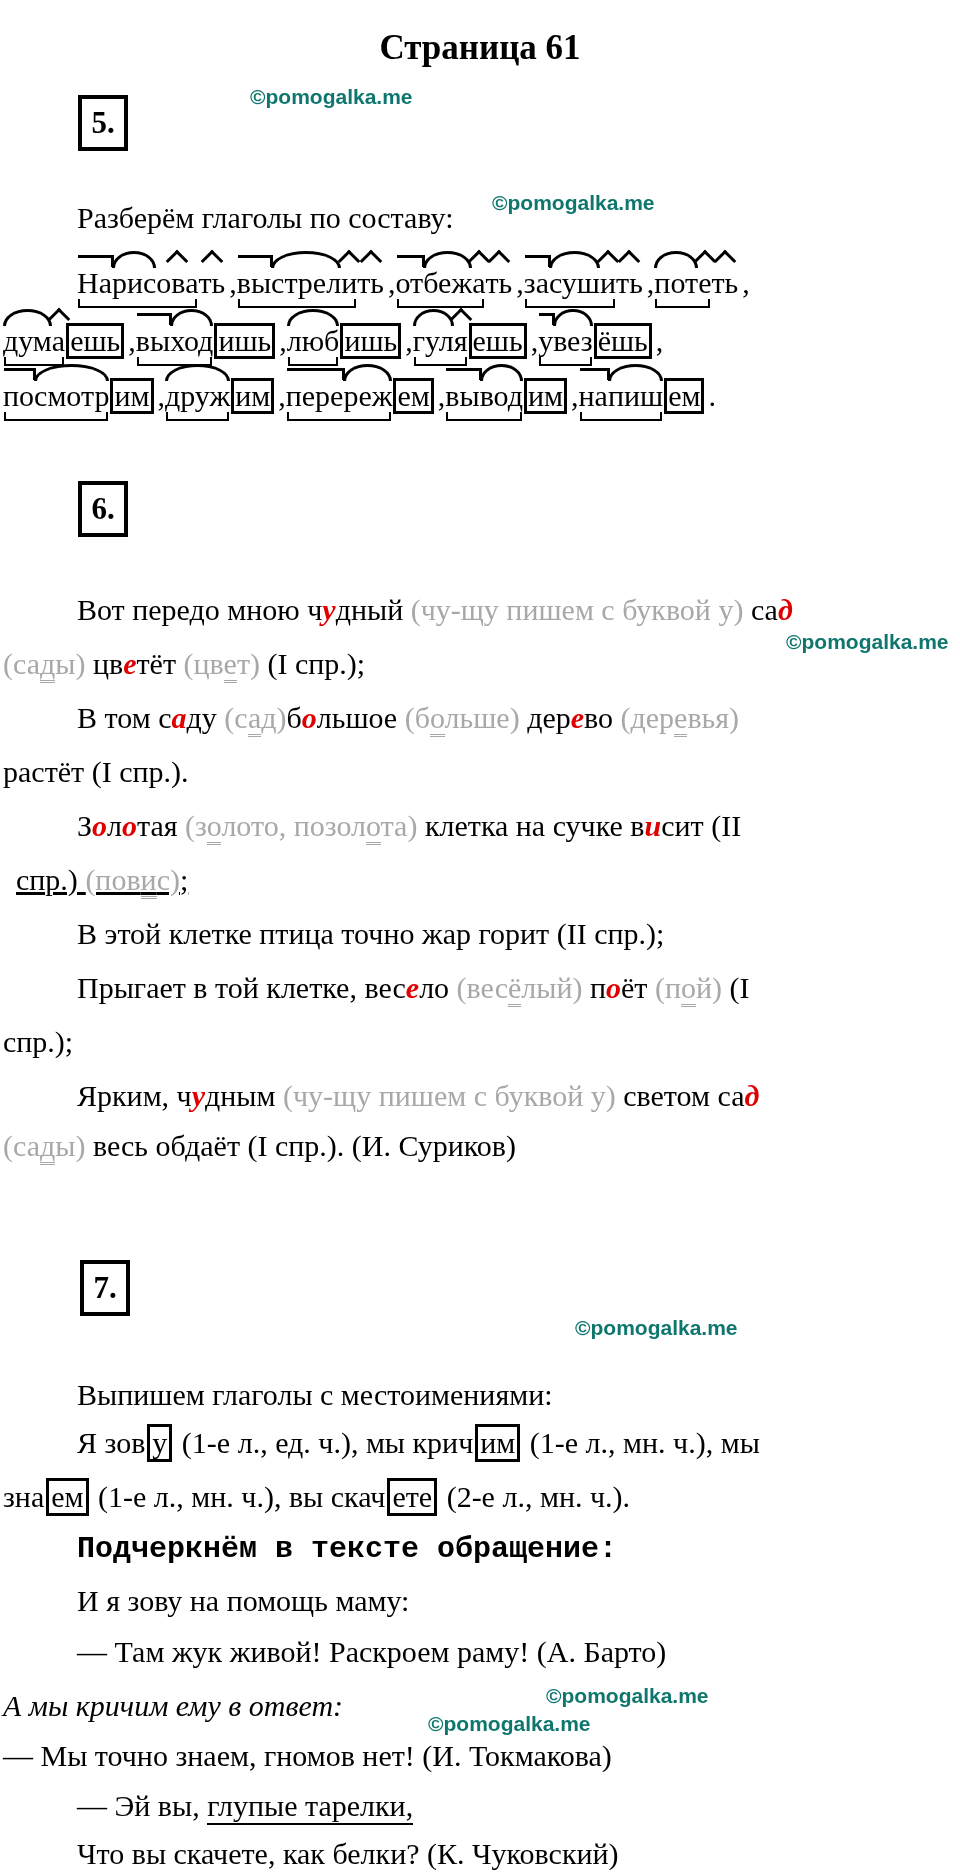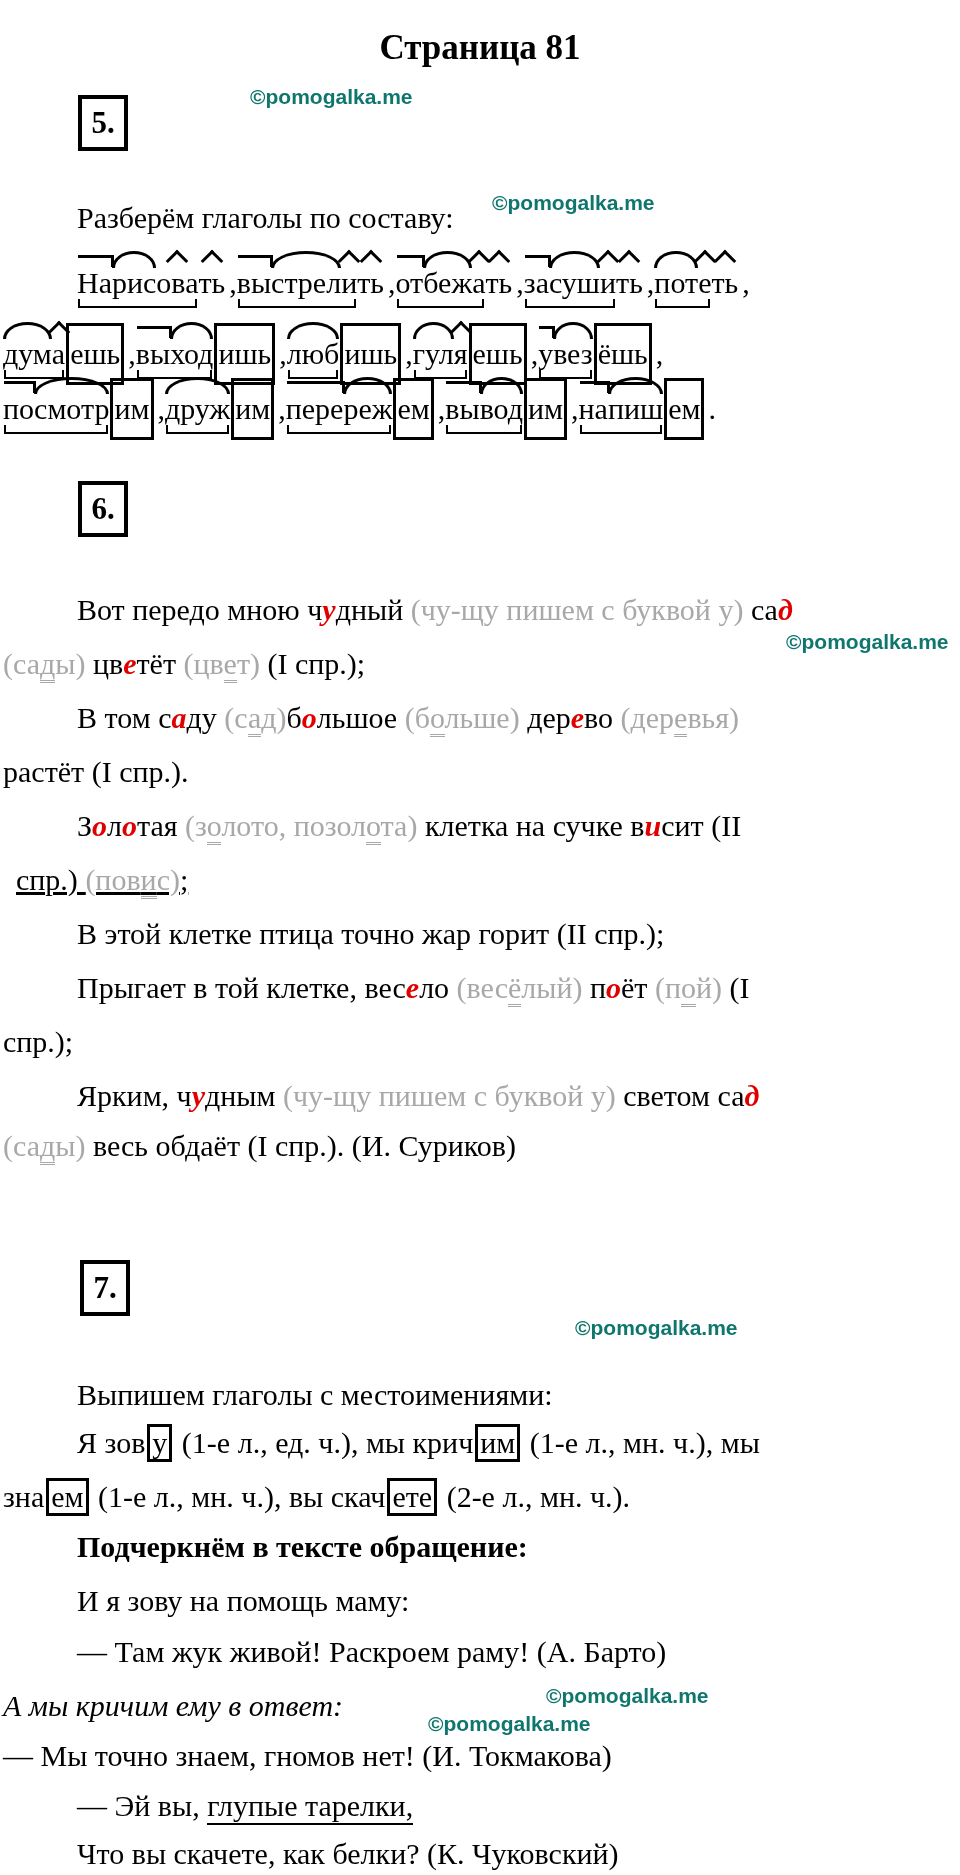--- a/index.html
+++ b/index.html
@@ -9,46 +9,46 @@
          font-size:35px;font-weight:bold;}
   .wm{position:absolute;font-family:"Liberation Sans",sans-serif;font-weight:bold;
       font-size:21px;color:#0f766e;white-space:nowrap;}
   .exbox{position:absolute;width:42px;height:48px;border:4px solid #000;
          display:flex;align-items:center;justify-content:center;
          font-size:31px;font-weight:bold;}
   .line{position:absolute;font-size:30px;line-height:1.2;white-space:nowrap;}
   .red{color:#e00000;font-weight:bold;font-style:italic;}
   .gray{color:#a8a8a8;}
   .du{border-bottom:3px double #a8a8a8;}
-  .bold{font-weight:bold;}
+  .bold{font-weight:bold;font-family:Liberation Mono, monospace;}
   .ul{border-bottom:2px solid #000;padding-bottom:1px;}
   .endbox{display:inline-block;border:3px solid #000;padding:0 2px;margin:0 2px;line-height:1.05;}
   
   .wline{position:absolute;font-size:30px;line-height:1;white-space:nowrap;}
   .word{display:inline-block;position:relative;margin-right:4px;}
   .stem{display:inline-block;position:relative;text-align:right;}
   .stem::after{content:"";position:absolute;left:1px;right:1px;bottom:-10px;height:7px;
                border:2px solid #000;border-top:none;}
   .seg{display:inline-block;position:relative;line-height:1;}
   .seg.p::before{content:"";position:absolute;left:1px;right:-2px;top:-13px;height:9px;
                  border-top:3px solid #000;border-right:3px solid #000;}
   .seg.r::before{content:"";position:absolute;left:0;right:0;top:-17px;height:14px;
                  border:3px solid #000;border-bottom:none;
                  border-radius:50% 50% 0 0 / 100% 100% 0 0;}
   .seg.s::before{content:"";position:absolute;left:50%;top:-15px;width:13px;height:13px;
                  border-top:3px solid #000;border-left:3px solid #000;
                  transform:translateX(-50%) rotate(45deg);}
-  .seg.e{border:3px solid #000;padding:13px 1px;margin-left:1px;}
+  .seg.e{border:3px solid #000;padding:0 1px;margin-left:1px;}
   .sep{display:inline-block;}
 </style>
 </head>
 <body>
 
 <div class="page">
-  <h1 class="title">Страница 81</h1>
+  <h1 class="title">Страница 61</h1>
   <div id="watermarks">
       <div class="wm" style="left: 250px; top: 85px;">©pomogalka.me</div>
       <div class="wm" style="left: 492px; top: 191px;">©pomogalka.me</div>
       <div class="wm" style="left: 786px; top: 630px;">©pomogalka.me</div>
       <div class="wm" style="left: 575px; top: 1316px;">©pomogalka.me</div>
       <div class="wm" style="left: 546px; top: 1684px;">©pomogalka.me</div>
       <div class="wm" style="left: 428px; top: 1712px;">©pomogalka.me</div>
     </div>
   <div id="exboxes">
       <div class="exbox" style="left: 78px; top: 95px;">5.</div>

